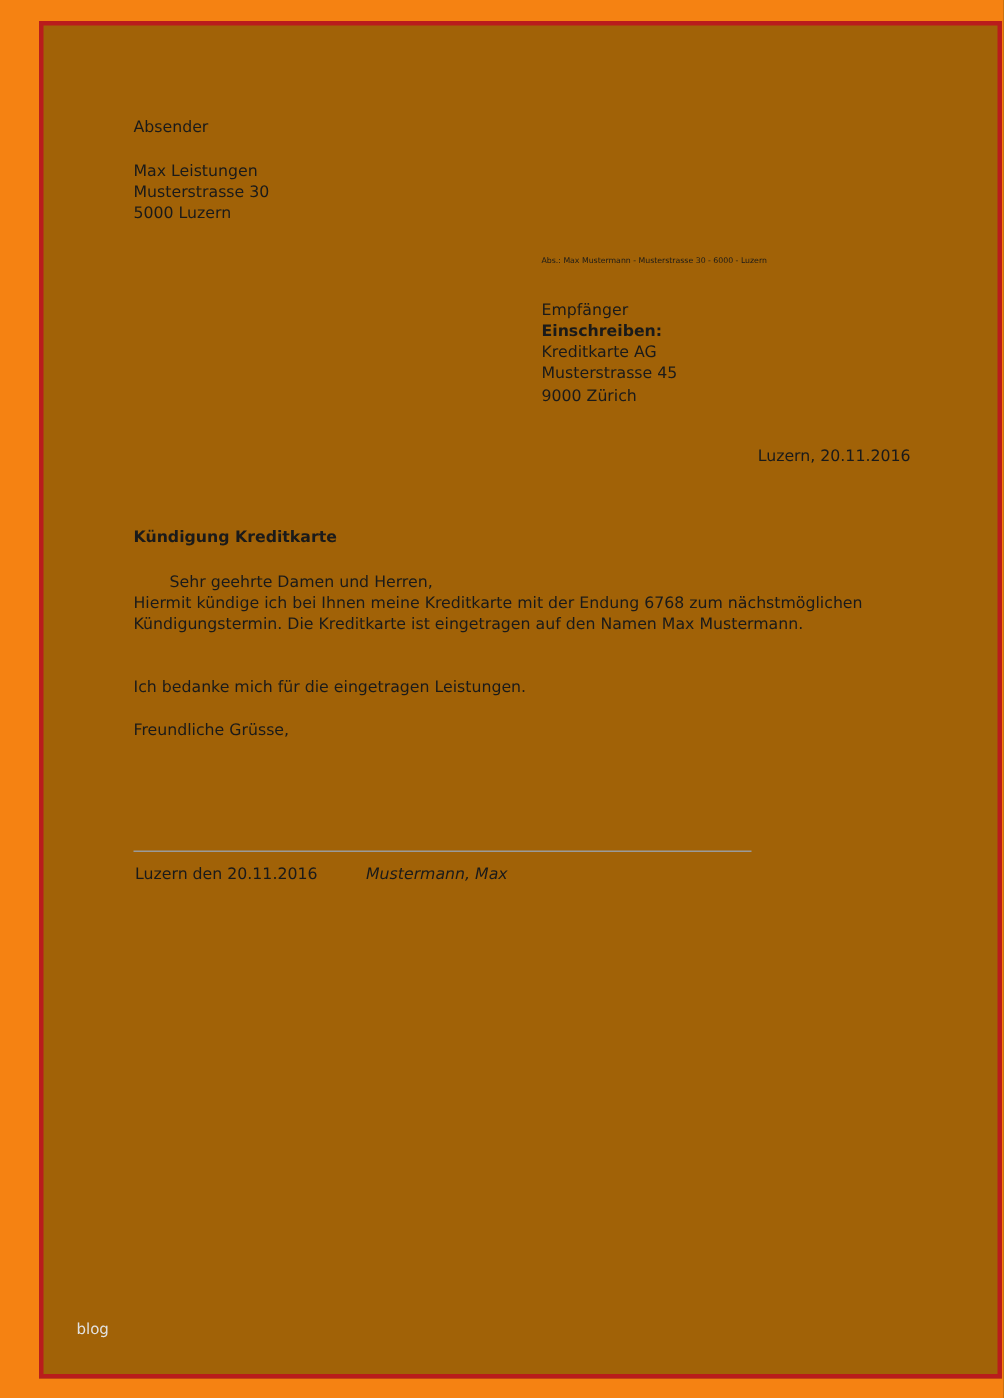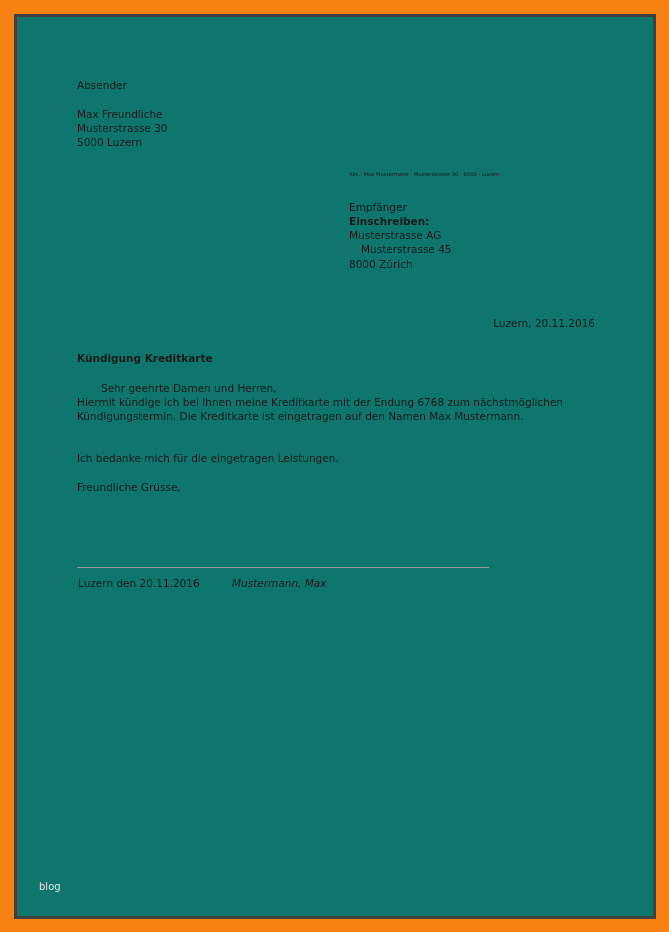--- a/index.html
+++ b/index.html
@@ -6,24 +6,24 @@
     body {
       width: 669px; height: 932px;
       background: #f58212;
       position: relative;
       overflow: hidden;
       font-family: "DejaVu Sans", sans-serif;
       color: #1a1a1a;
     }
     .frame {
       position: absolute;
-      left: 14px; top: 14px;
+      left: 26px; top: 14px;
       width: 636px; height: 899px;
-      border: 3px solid #404040;
-      background: #0f766e;
+      border: 3px solid #b91c1c;
+      background: #a16207;
     }
     .page { position: absolute; left: 0; top: 0; width: 100%; height: 100%; }
     .t { position: absolute; font-size: 10.5px; line-height: 14.3px; white-space: nowrap; }
     .b { font-weight: bold; }
     .small { font-size: 5.2px; line-height: 7px; }
     .line {
       position: absolute;
       left: 60px; top: 550px;
       width: 412px; height: 1px;
       background: #9a9a9a;
@@ -35,36 +35,36 @@
     }
   </style>
 </head>
 <body>
 
 <div class="frame">
   <div class="page">
 
     <div>
       <div class="t" style="left:60px; top:61px;">Absender</div>
-      <div class="t" style="left:60px; top:90px;">Max Freundliche</div>
+      <div class="t" style="left:60px; top:90px;">Max Leistungen</div>
       <div class="t" style="left:60px; top:104px;">Musterstrasse 30</div>
       <div class="t" style="left:60px; top:118px;">5000 Luzern</div>
     </div>
 
     <div class="t small" style="left:332px; top:154px;">Abs.: Max Mustermann - Musterstrasse 30 - 6000 - Luzern</div>
 
     <div>
       <div class="t b" style="left:332px; top:169px;margin-top:28px;">Einschreiben:</div>
       <div class="t" style="left:332px; top:183px;">Empfänger</div>
-      <div class="t" style="left:332px; top:211px;">Musterstrasse AG</div>
-      <div class="t" style="left:332px; top:225px;margin-left:12px;">Musterstrasse 45</div>
-      <div class="t" style="left:332px; top:240px;">8000 Zürich</div>
+      <div class="t" style="left:332px; top:211px;">Kreditkarte AG</div>
+      <div class="t" style="left:332px; top:225px;">Musterstrasse 45</div>
+      <div class="t" style="left:332px; top:240px;">9000 Zürich</div>
     </div>
 
-    <div class="t" style="right:58px; top:280px;margin-top:19px;">Luzern, 20.11.2016</div>
+    <div class="t" style="right:58px; top:280px;">Luzern, 20.11.2016</div>
 
     <div class="t b" style="left:60px; top:334px;">Kündigung Kreditkarte</div>
 
     <div>
       <div class="t" style="left:60px; top:364px;margin-left:24px;">Sehr geehrte Damen und Herren,</div>
       <div class="t" style="left:60px; top:378px;text-align:right;">Hiermit kündige ich bei Ihnen meine Kreditkarte mit der Endung 6768 zum nächstmöglichen</div>
       <div class="t" style="left:60px; top:392px;">Kündigungstermin. Die Kreditkarte ist eingetragen auf den Namen Max Mustermann.</div>
       <div class="t" style="left:60px; top:434px;">Ich bedanke mich für die eingetragen Leistungen.</div>
       <div class="t" style="left:60px; top:463px;">Freundliche Grüsse,</div>
     </div>

